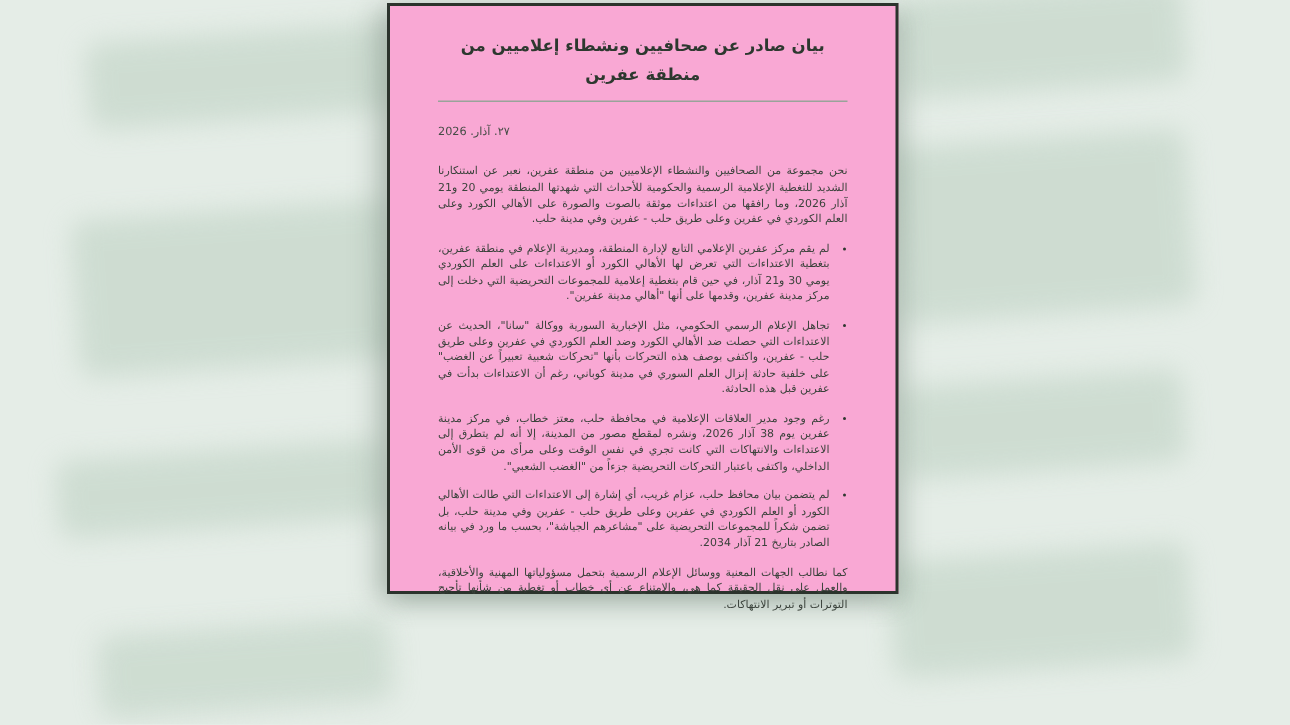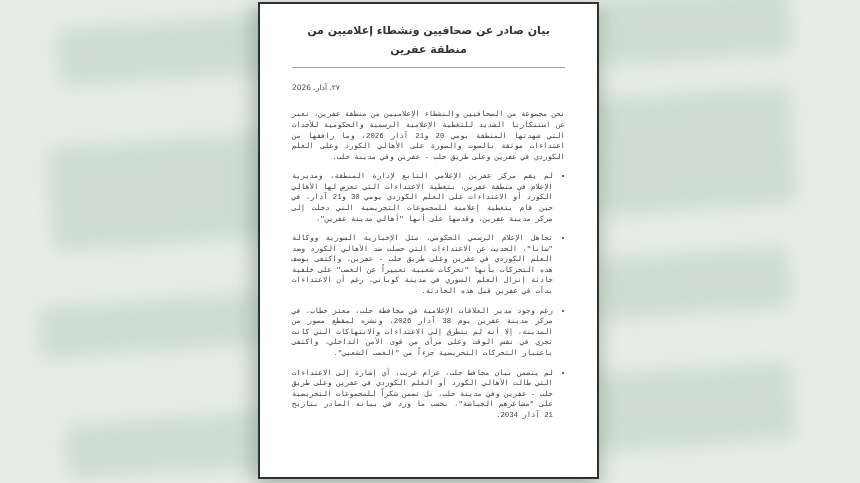--- a/index.html
+++ b/index.html
@@ -19,38 +19,37 @@
   .sm-l2{left:50px;top:140px;width:215px;height:105px;}
   .sm-l3{left:38px;top:300px;width:220px;height:52px;}
   .sm-l4{left:66px;top:418px;width:195px;height:55px;}
   .sm-r1{left:600px;top:-8px;width:190px;height:68px;}
   .sm-r2{left:596px;top:92px;width:198px;height:118px;}
   .sm-r3{left:600px;top:252px;width:190px;height:62px;}
   .sm-r4{left:594px;top:368px;width:200px;height:78px;}
 
   
   .paper{
-    position:absolute;left:258px;top:2px;width:341px;height:477px;
-    background:#ffffff;border:2px solid #2b332c;box-sizing:border-box;
+    position:absolute;left:258px;top:2px;width:341px;height:394px;
+    background:#f9a8d4;border:2px solid #2b332c;box-sizing:border-box;
     box-shadow:-8px 4px 16px rgba(96,118,102,.35), 6px 6px 14px rgba(96,118,102,.25);
     direction:rtl;color:#3a423b;
   }
   .paper-content{padding:15px 32px 0 32px;}
 
   .title{
     font-size:11px;font-weight:bold;line-height:1.7;text-align:center;
     color:#2d382f;margin:3px 0 8px 0;
   }
   .divider{border:none;border-top:1px solid #99a39a;margin:0 0 15px 0;}
   .date{font-size:7.5px;color:#454d46;margin:0 0 17px 0;text-align:left;}
 
   .para,.points li{
     font-size:7.3px;line-height:1.45;text-align:justify;text-justify:inter-word;
     color:#3a423b;
-    font-family:Liberation Mono, monospace;
   }
   .para{margin:0 0 9px 0;}
   .points{margin:2px 0 0 0;padding:0 12px 0 0;}
   .points li{margin:0 0 9px 0;}
   .points li::marker{color:#2d382f;}
 </style>
 </head>
 <body>
 
 <div class="stage">
@@ -77,16 +76,17 @@
 
 
       <ul class="points">
           <li>لم يقم مركز عفرين الإعلامي التابع لإدارة المنطقة، ومديرية الإعلام في منطقة عفرين، بتغطية الاعتداءات التي تعرض لها الأهالي الكورد أو الاعتداءات على العلم الكوردي يومي 30 و21 آذار، في حين قام بتغطية إعلامية للمجموعات التحريضية التي دخلت إلى مركز مدينة عفرين، وقدمها على أنها "أهالي مدينة عفرين".</li>
           <li>تجاهل الإعلام الرسمي الحكومي، مثل الإخبارية السورية ووكالة "سانا"، الحديث عن الاعتداءات التي حصلت ضد الأهالي الكورد وضد العلم الكوردي في عفرين وعلى طريق حلب - عفرين، واكتفى بوصف هذه التحركات بأنها "تحركات شعبية تعبيراً عن الغضب" على خلفية حادثة إنزال العلم السوري في مدينة كوباني، رغم أن الاعتداءات بدأت في عفرين قبل هذه الحادثة.</li>
           <li>رغم وجود مدير العلاقات الإعلامية في محافظة حلب، معتز خطاب، في مركز مدينة عفرين يوم 38 آذار 2026، ونشره لمقطع مصور من المدينة، إلا أنه لم يتطرق إلى الاعتداءات والانتهاكات التي كانت تجري في نفس الوقت وعلى مرأى من قوى الأمن الداخلي، واكتفى باعتبار التحركات التحريضية جزءاً من "الغضب الشعبي".</li>
           <li>لم يتضمن بيان محافظ حلب، عزام غريب، أي إشارة إلى الاعتداءات التي طالت الأهالي الكورد أو العلم الكوردي في عفرين وعلى طريق حلب - عفرين وفي مدينة حلب، بل تضمن شكراً للمجموعات التحريضية على "مشاعرهم الجياشة"، بحسب ما ورد في بيانه الصادر بتاريخ 21 آذار 2034.</li>
         </ul>
 
 
+      <p class="para">كما نطالب الجهات المعنية ووسائل الإعلام الرسمية بتحمل مسؤولياتها المهنية والأخلاقية، والعمل على نقل الحقيقة كما هي، والامتناع عن أي خطاب أو تغطية من شأنها تأجيج التوترات أو تبرير الانتهاكات.</p>
 
     </div>
   </div>
 </div>
 
 </body></html>

